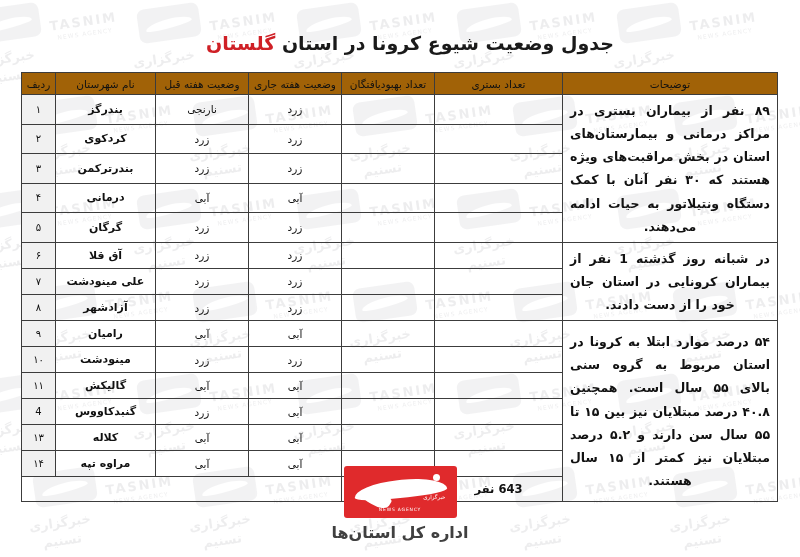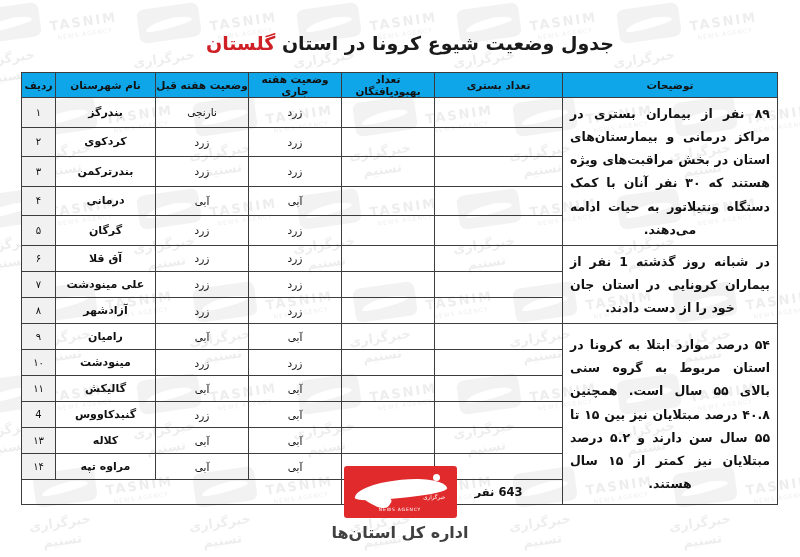--- a/index.html
+++ b/index.html
@@ -105,22 +105,22 @@
   th, td {
     border: 1px solid #3c3c3c;
     text-align: center;
     vertical-align: middle;
     font-size: 10.5px;
     color: #111;
     padding: 0;
     background: transparent;
   }
   thead th {
-    background: #0ea5e9;
-    font-weight: bold;
+    background: #a16207;
+    font-weight: normal;
     height: 21px;
     font-size: 10.5px;
   }
   tbody td {
     height: 25px;
     font-weight: bold;
   }
   td.rownum {
     background: #f1f1f1;
     font-weight: normal;

